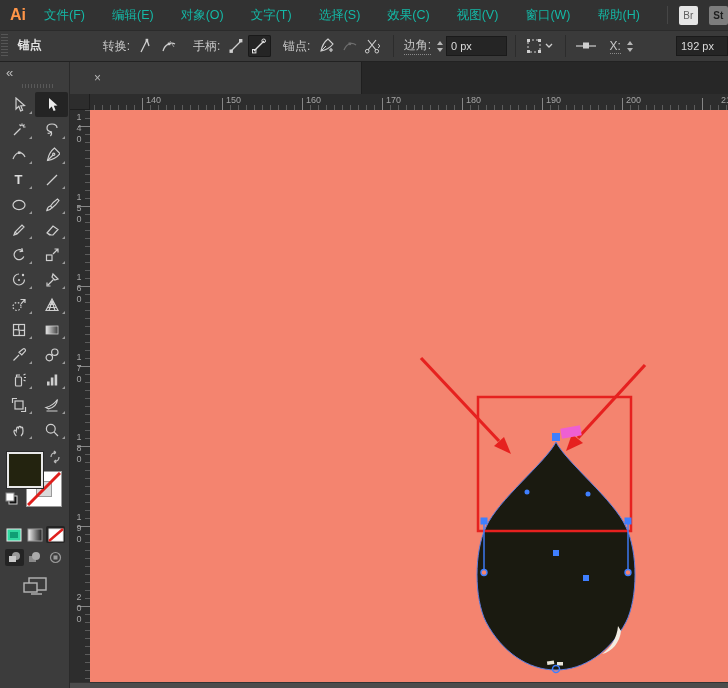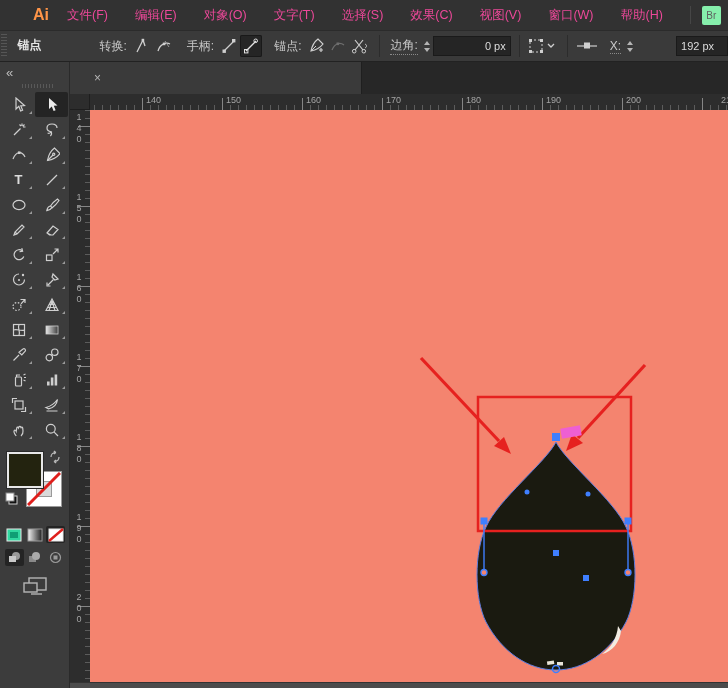--- a/index.html
+++ b/index.html
@@ -1,44 +1,44 @@
 <!DOCTYPE html>
 <html><head>
 <meta charset="utf-8">
 <style>
   * { margin:0; padding:0; box-sizing:border-box; }
   html,body { width:728px; height:688px; overflow:hidden; }
   body { font-family:"Liberation Sans","DejaVu Sans",sans-serif; background:#323232; position:relative; }
 
   
-  .menubar { position:absolute; left:0; top:0; width:653px; height:30px; background:#323232; display:flex; align-items:center;padding-left:23px; }
+  .menubar { position:absolute; left:0; top:0; width:653px; height:30px; background:#323232; display:flex; align-items:center; }
   .ai-logo { color:#ff9548; font-weight:bold; font-size:16px; margin:0 18px 0 10px; }
-  .menu-item { color:#ec4899; font-size:12.5px; margin-right:27px; cursor:default; white-space:nowrap; }
+  .menu-item { color:#14b8a6; font-size:12.5px; margin-right:27px; cursor:default; white-space:nowrap; }
   .menu-right { margin-left:auto; display:flex; align-items:center; gap:11px; padding-right:10px; }
   .mb-sep { width:1px; height:18px; background:#464646; }
   .sq-icon { width:19px; height:19px; display:flex; align-items:center; justify-content:center; font-size:10px; border-radius:2px; }
-  .br { background:#86efac; color:#5f5f5f; }
+  .br { background:#e5e5e5; color:#5f5f5f; }
   .st { background:#7d7d7d; color:#1e1e1e; font-weight:bold; }
 
   
   .controlbar { position:absolute; left:0; top:30px; width:728px; height:32px; background:#3a3a3a; border-top:1px solid #2b2b2b; border-bottom:1px solid #222; display:flex; align-items:center; overflow:hidden; }
   .grip-v { width:7px; height:24px; margin-left:1px; background:repeating-linear-gradient(180deg,#565656 0 1px,transparent 1px 3px); }
   .cb-title { color:#e4e4e4; font-size:12px; font-weight:bold; margin:0 0 1px 10px; width:46px; }
   .cb-label { color:#c9c9c9; font-size:12px; margin:0 4px 0 12px; white-space:nowrap; }
   .cb-label.dotted { border-bottom:1px dotted #8a8a8a; margin-right:6px; }
   .cb-btn { width:24px; height:22px; display:flex; align-items:center; justify-content:center; border-radius:2px; }
   .cb-btn.selected { background:#252525; box-shadow:inset 0 0 0 1px #191919; }
   .cb-btn svg { display:block; }
   .cb-sep { width:1px; height:22px; background:#2c2c2c; margin:0 8px; }
   .stepper { display:flex; flex-direction:column; justify-content:center; gap:3px; margin-right:3px; }
   .stepper i { width:0; height:0; border-left:3.5px solid transparent; border-right:3.5px solid transparent; display:block; }
   .step-up { border-bottom:4px solid #b5b5b5; }
   .step-down { border-top:4px solid #b5b5b5; }
   .cb-input { background:#252525; border:1px solid #1a1a1a; color:#dcdcdc; font-size:11px; height:20px; padding:0 4px; font-family:inherit; }
-  .w56 { width:78px;text-align:right; } .w60 { width:52px;margin-left:40px; }
+  .w56 { width:61px; } .w60 { width:52px;margin-left:40px; }
 
   
   .tools-panel { position:absolute; left:0; top:62px; width:70px; height:626px; background:#3c3c3c; border-right:1px solid #2a2a2a; }
   .collapse { color:#bdbdbd; font-size:13px; padding:3px 0 0 6px; }
   .grip-h { height:4px; margin:4px 14px 4px 22px; background:repeating-linear-gradient(90deg,#595959 0 1px,transparent 1px 3px); }
   .tools { display:grid; grid-template-columns:33px 33px; padding-left:2px; }
   .tool { height:25px; display:flex; align-items:center; justify-content:center; position:relative; border-radius:2px; }
   .tool.selected { background:#242424; }
   .tool svg { stroke:#cfcfcf; fill:none; stroke-width:1.2; }
   .tool .tchar { color:#dcdcdc; font-size:13px; font-weight:bold; }

